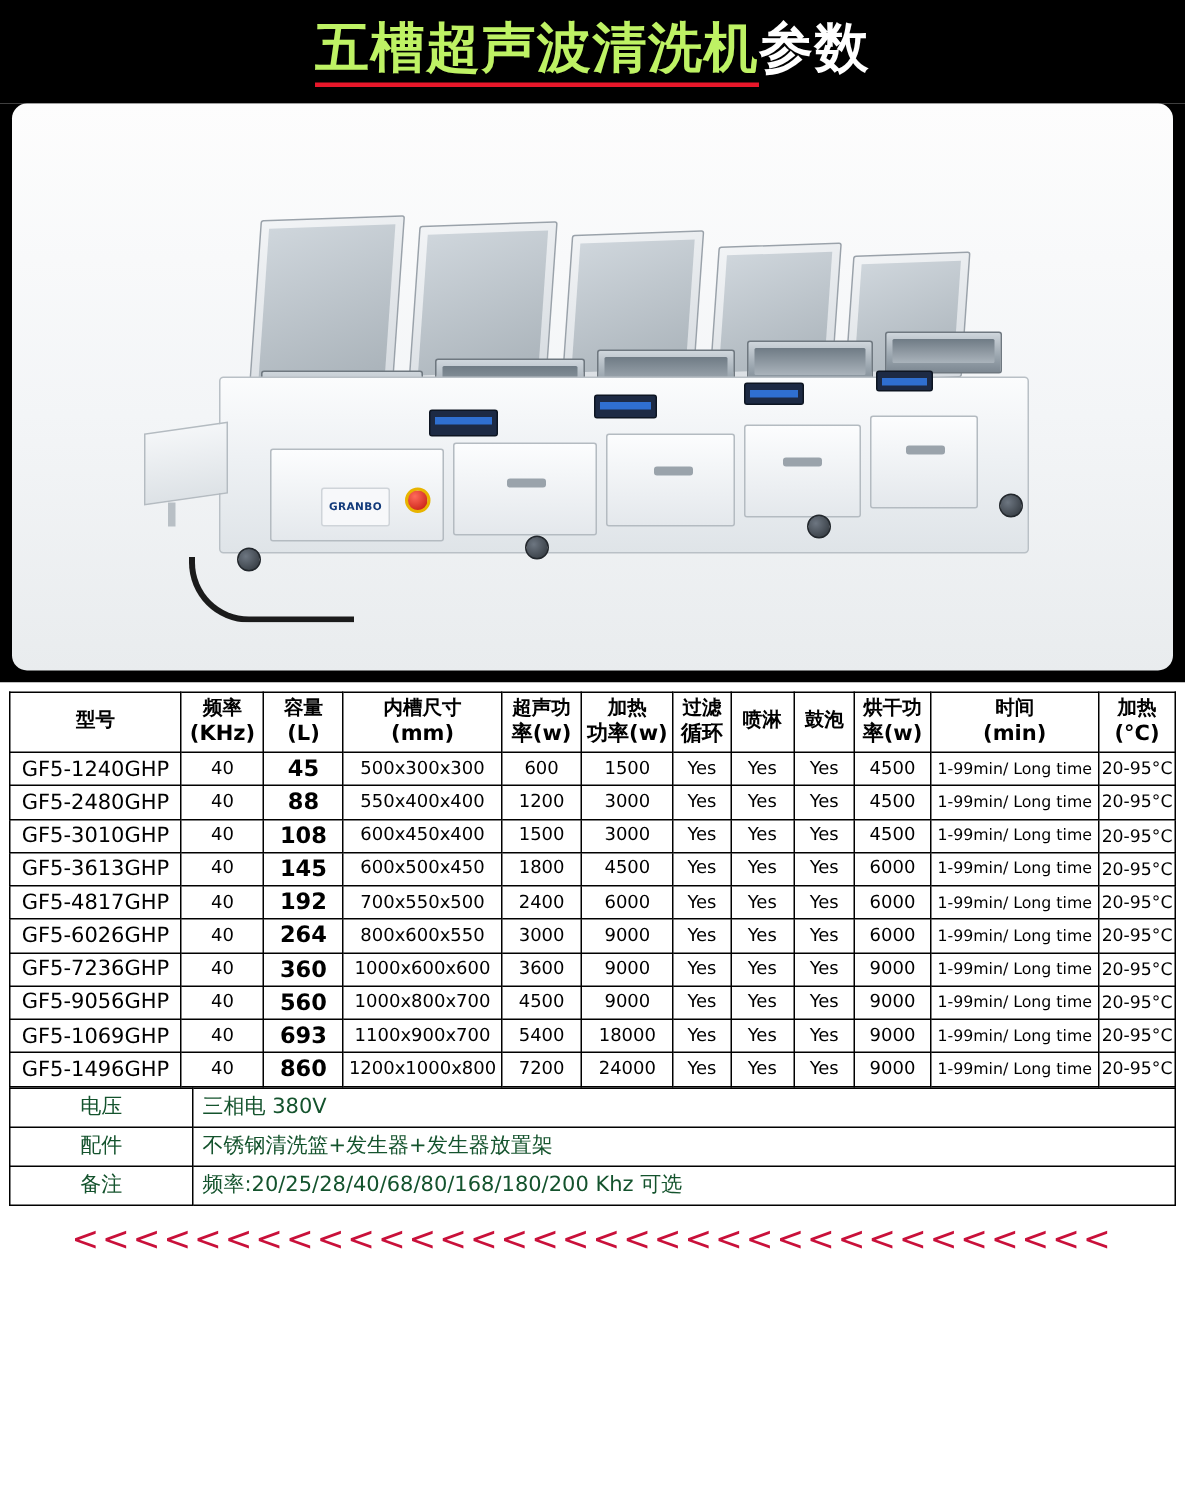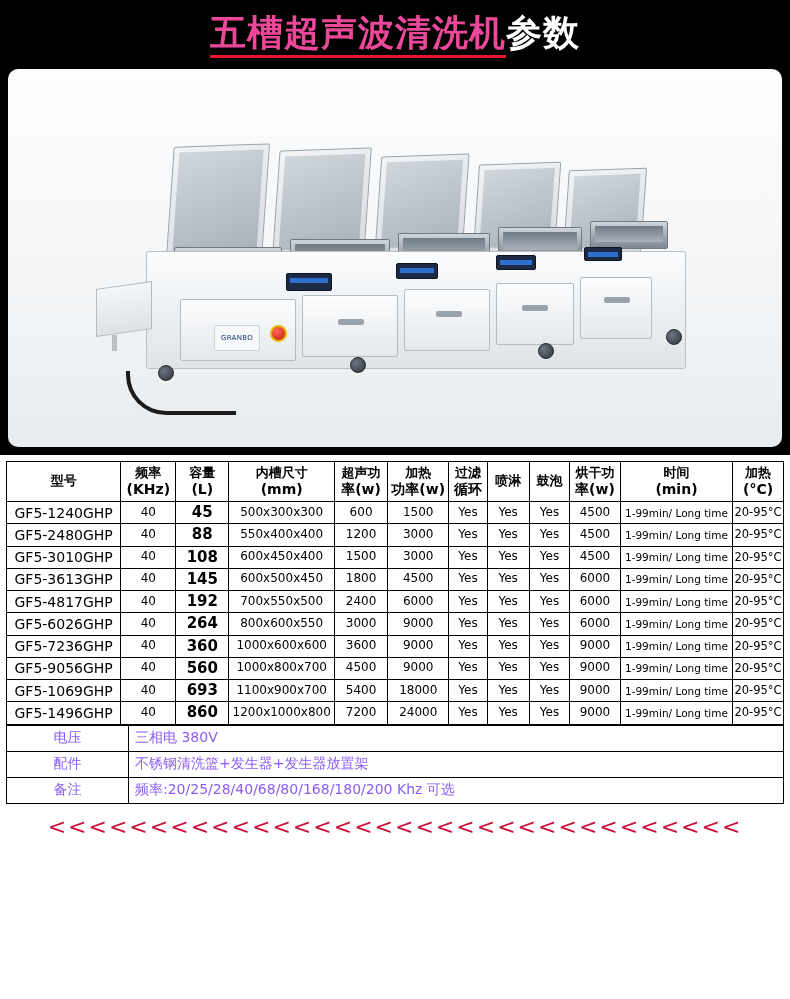--- a/index.html
+++ b/index.html
@@ -19,21 +19,21 @@
     text-align: center;
   }
   .header-line1 {
     font-size: 36px;
     font-weight: bold;
     color: #ffffff;
     letter-spacing: 1px;
     line-height: 1.25;
   }
   .header-line1 .hl {
-    color: #ec4899;
+    color: #bef264;
     border-bottom: 3px solid #e8172a;
     padding-bottom: 2px;
   }
   .header-line2 {
     font-size: 35px;
     font-weight: bold;
     color: #ffffff;
     margin-top: 12px;
     line-height: 1.2;
   }
@@ -144,21 +144,21 @@
     transform: skewY(-8deg);
   }
   .logo-badge {
     position:absolute;
     left: 96px; top: 186px;
     width: 46px; height: 26px;
     background: #f7f8fa;
     border: 1px solid #cfd4d9;
     border-radius: 2px;
     display:flex; align-items:center; justify-content:center;
-    font-size: 7px; color:#123a7a; font-weight:normal;
+    font-size: 7px; color:#123a7a; font-weight:bold;
     letter-spacing:0.3px;
   }
   .estop {
     position:absolute;
     left: 152px; top: 186px;
     width: 17px; height: 17px;
     border-radius: 50%;
     background: radial-gradient(circle at 35% 30%, #ff6a5a, #c0160a);
     border: 2px solid #e8b400;
   }
@@ -192,21 +192,21 @@
   td.time { font-size: 10.5px; }
   td.temp { font-size: 11.5px; }
   td.small { font-size: 12px; }
 
   
   table.bottom {
     width: 778px;
     border-collapse: collapse;
     table-layout: fixed;
     font-size: 14px;
-    color:#8b5cf6;
+    color:#14532d;
   }
   table.bottom td {
     border: 1px solid #000;
     padding: 3px 6px;
     height: 26px;
   }
   td.blabel { width: 122px; text-align: center; }
   td.bvalue { text-align: left; padding-left: 18px; }
 
   

